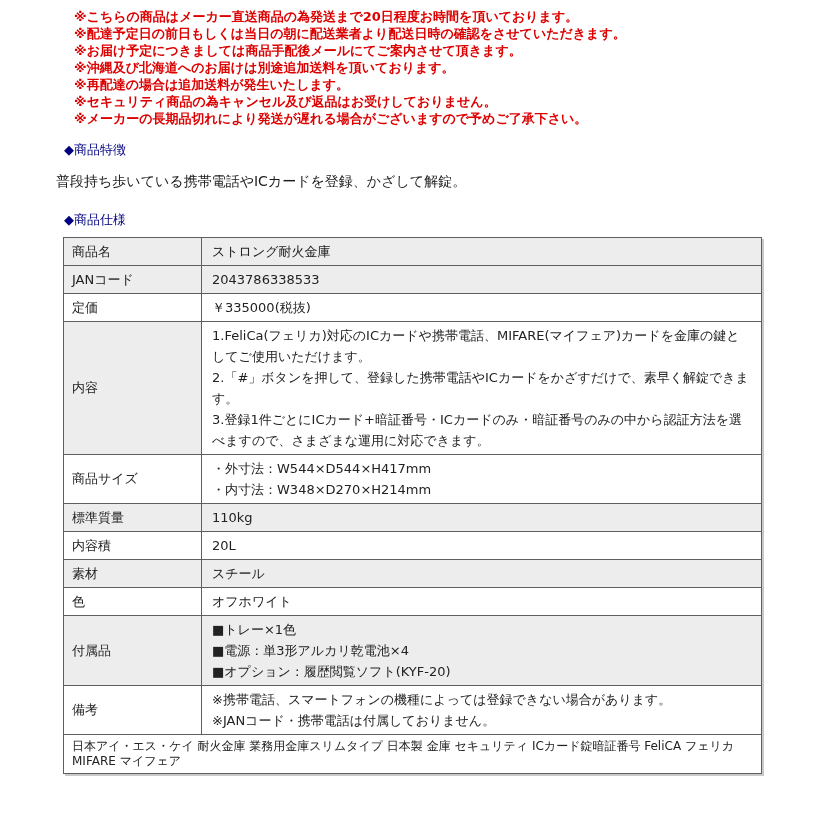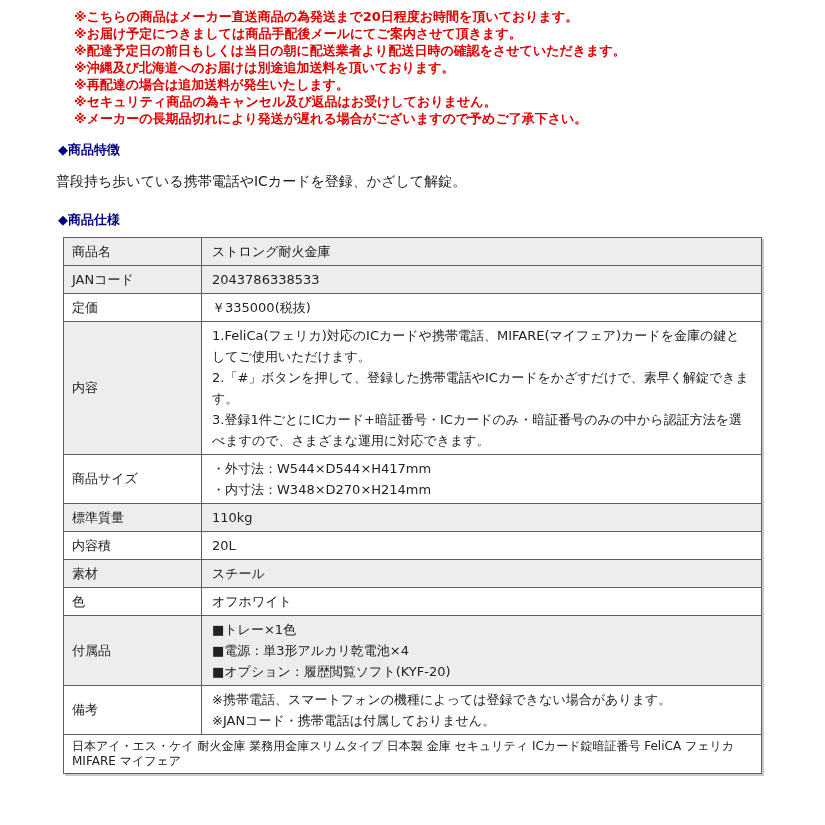--- a/index.html
+++ b/index.html
@@ -19,24 +19,24 @@
   .notice {
     color: var(--red, #dd0000);
     font-weight: bold;
     font-size: 13px;
     line-height: 17px;
     white-space: nowrap;
   }
   
   .section-heading {
     color: var(--navy, #000080);
-    font-weight: bold;
+    font-weight: normal;
     font-size: 13px;
     line-height: 16px;
-    margin: 15px 0 0 2px;
+    margin: 15px 0 0 8px;
   }
   .section-heading.second { margin-top: 23px; }
   .feature-text {
     color: #1c1c1c;
     font-size: 14px;
     line-height: 16px;
     margin: 15px 0 0 0;
   }
   
   table.spec {
@@ -69,23 +69,23 @@
   }
 </style>
 </head>
 <body>
 
 <div class="page">
 
   <div class="notices">
   <div class="notice">※こちらの商品はメーカー直送商品の為発送まで20日程度お時間を頂いております。</div>
 
+  <div class="notice">※配達予定日の前日もしくは当日の朝に配送業者より配送日時の確認をさせていただきます。</div>
+
   <div class="notice">※お届け予定につきましては商品手配後メールにてご案内させて頂きます。</div>
-
-  <div class="notice">※配達予定日の前日もしくは当日の朝に配送業者より配送日時の確認をさせていただきます。</div>
 
   <div class="notice">※沖縄及び北海道へのお届けは別途追加送料を頂いております。</div>
 
   <div class="notice">※再配達の場合は追加送料が発生いたします。</div>
 
   <div class="notice">※セキュリティ商品の為キャンセル及び返品はお受けしておりません。</div>
 
   <div class="notice">※メーカーの長期品切れにより発送が遅れる場合がございますので予めご了承下さい。</div>
 </div>
 

